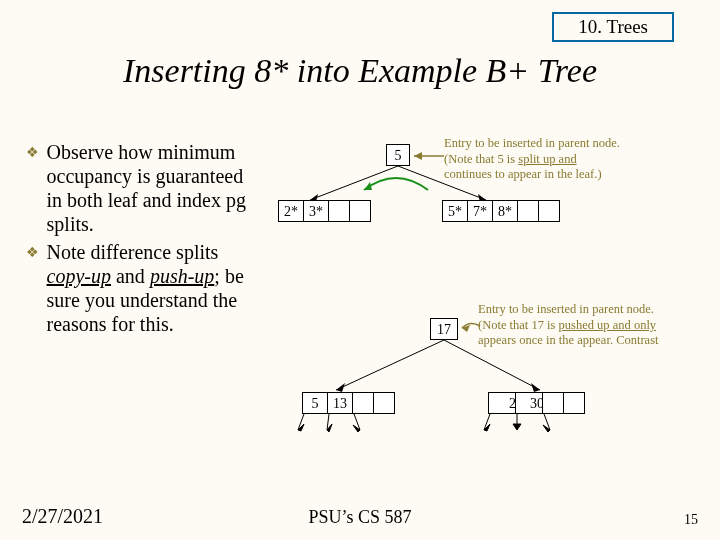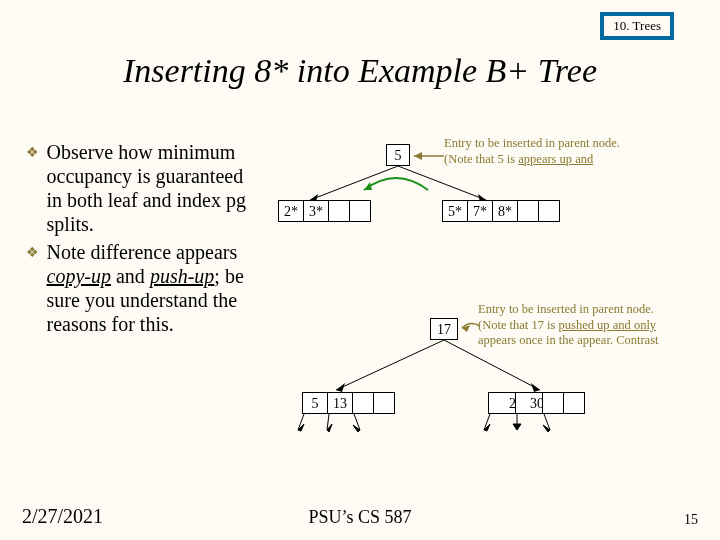--- a/index.html
+++ b/index.html
@@ -9,23 +9,23 @@
     height: 540px;
     background: #fdfbf3;
     font-family: "Times New Roman", serif;
     position: relative;
     overflow: hidden;
   }
   .chapter-tag {
     position: absolute;
     top: 12px;
     right: 46px;
-    border: 4px solid #0369a1;
-    padding: 2px 9px;
-    font-size: 13px;
+    border: 2px solid #0369a1;
+    padding: 2px 24px;
+    font-size: 19px;
   }
   .title {
     position: absolute;
     top: 52px;
     left: 0;
     right: 0;
     text-align: center;
     font-style: italic;
     font-size: 34px;
   }
@@ -104,21 +104,21 @@
 <div class="title">Inserting 8* into Example B+ Tree</div>
 
 <div class="bullets">
   <div class="bullet">
     <span class="marker">❖</span>
     <span>Observe how minimum occupancy is guaranteed in both leaf and index pg splits.</span>
   </div>
   <div class="bullet">
     <span class="marker">❖</span>
     <span>
-      <span>Note difference appears </span><span class="em-it ul">copy-up</span><span> and </span><span class="em-it ul">push-up</span><span>; be sure you understand the reasons for this.</span>
+      <span>Note difference splits </span><span class="em-it ul">copy-up</span><span> and </span><span class="em-it ul">push-up</span><span>; be sure you understand the reasons for this.</span>
     </span>
   </div>
 </div>
 
 <div class="diagram">
 
   <div class="node-cell" style="left:128px; top:8px; width:24px;">5</div>
 
   <svg style="position:absolute; left:98px; top:34px;" width="80" height="28">
     <path d="M8 20 Q40 -4 72 20" stroke="#1a8f1a" stroke-width="2" fill="none"></path>
@@ -139,21 +139,22 @@
 
   <div class="node-cell" style="left:184px; top:64px; width:26px;">5*</div>
   <div class="node-cell" style="left:209px; top:64px; width:26px;">7*</div>
   <div class="node-cell" style="left:234px; top:64px; width:26px;">8*</div>
   <div class="node-cell" style="left:259px; top:64px; width:22px;"></div>
   <div class="node-cell" style="left:280px; top:64px; width:22px;"></div>
 
   <div class="note" style="left:186px; top:0px; width:262px;">
     <span>Entry to be inserted in parent node.</span><br>
     <span>(Note that 5 is</span>
-    <span class="ul">appears up and</span><br>
+    <span class="ul">split up and</span><br>
+    <span>continues to appear in the leaf.)</span>
   </div>
   <svg style="position:absolute; left:152px; top:14px;" width="36" height="12">
     <line x1="34" y1="6" x2="4" y2="6" stroke="#8a7a32" stroke-width="1.5"></line>
     <polygon points="4,6 12,2 12,10" fill="#8a7a32"></polygon>
   </svg>
 
   <div class="node-cell" style="left:172px; top:182px; width:28px;">17</div>
 
   <svg style="position:absolute; left:60px; top:204px;" width="260" height="56">
     <line x1="126" y1="0" x2="18" y2="50" stroke="#000"></line>

